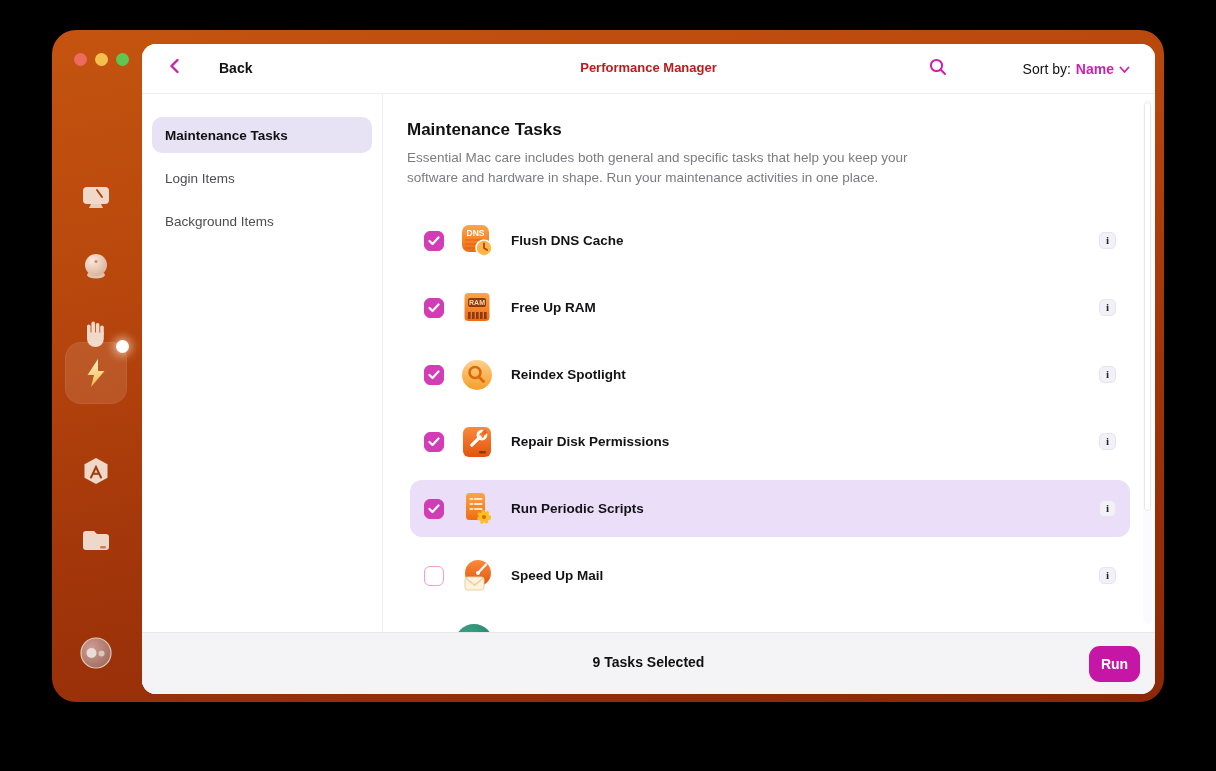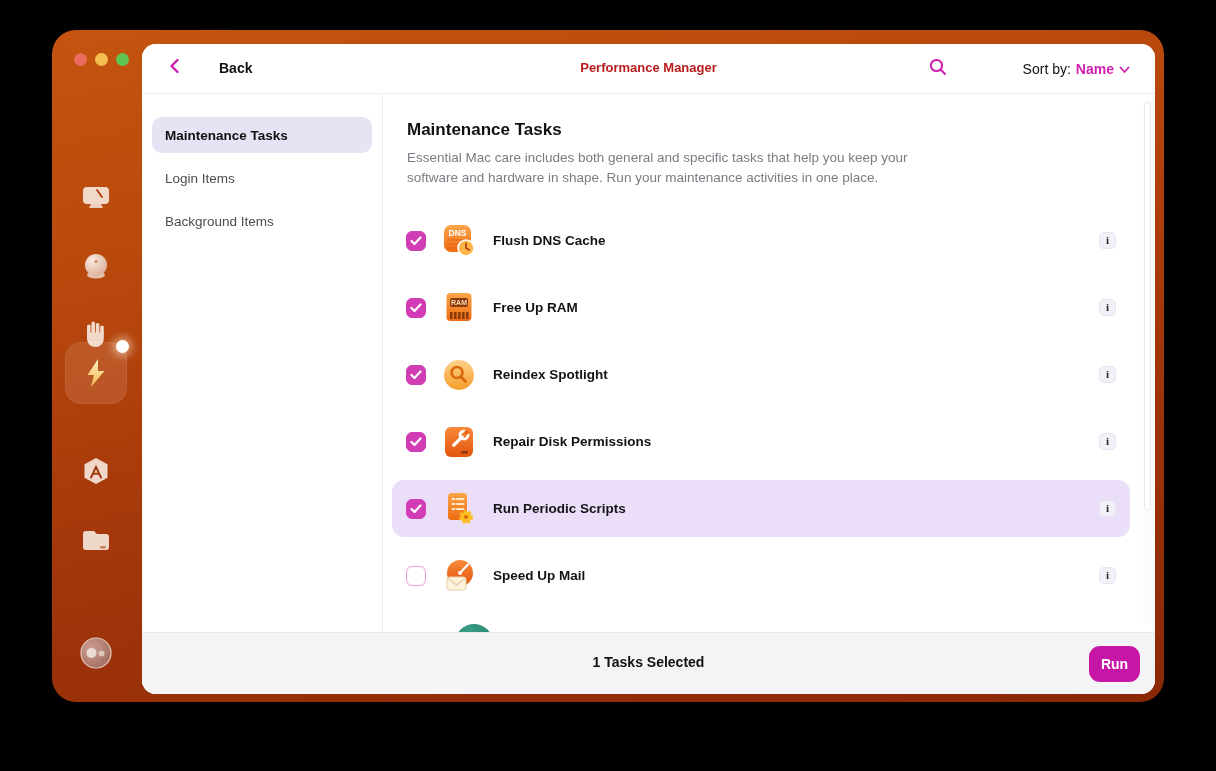--- a/index.html
+++ b/index.html
@@ -45,21 +45,21 @@
     padding:23px 10px 0 10px; background:#fff; z-index:4; }
   .nav-item { height:36px; display:flex; align-items:center; padding-left:13px; border-radius:10px;
     font-size:13.5px; color:#4c4c52; margin-bottom:7px; }
   .nav-item.active { background:#e7e2f4; color:#101012; font-weight:700; }
 
   
   .main { position:absolute; top:50px; left:241px; right:0; bottom:62px; background:#fff; }
   .heading { margin:26px 0 0 24px; font-size:17px; font-weight:700; color:#111; }
   .desc { margin:8px 0 0 24px; width:512px; font-size:13.5px; line-height:1.45; color:#7b7b83; }
 
-  .tasks { position:absolute; top:118px; left:9px; right:25px; }
+  .tasks { position:absolute; top:118px; left:27px; right:25px; }
   .task-row { position:relative; height:57px; margin-bottom:10px; border-radius:12px;
     display:flex; align-items:center; padding-left:14px; }
   .task-row.highlighted { background:#ebdef8; }
   .checkbox { width:20px; height:20px; border-radius:6px; border:1.5px solid #ed9ade; background:#fff;
     display:flex; align-items:center; justify-content:center; flex-shrink:0; }
   .checkbox svg { display:none; }
   .checkbox.checked { background:#d23cb4; border-color:#d23cb4; }
   .checkbox.checked svg { display:block; }
   .task-icon { width:36px; height:36px; margin-left:15px; flex-shrink:0; }
   .task-icon svg { width:36px; height:36px; display:block; }
@@ -339,19 +339,19 @@
         </div>
 
         <div class="partial-icon"></div>
       </div>
 
       <div class="scrollbar">
         <div class="scroll-thumb"></div>
       </div>
 
       <div class="bottombar">
-        <div class="status">1 Tasks Selected</div>
+        <div class="status">9 Tasks Selected</div>
         <button class="run-btn">Run</button>
       </div>
 
     </div>
   </div>
 </div>
 
 </body></html>

